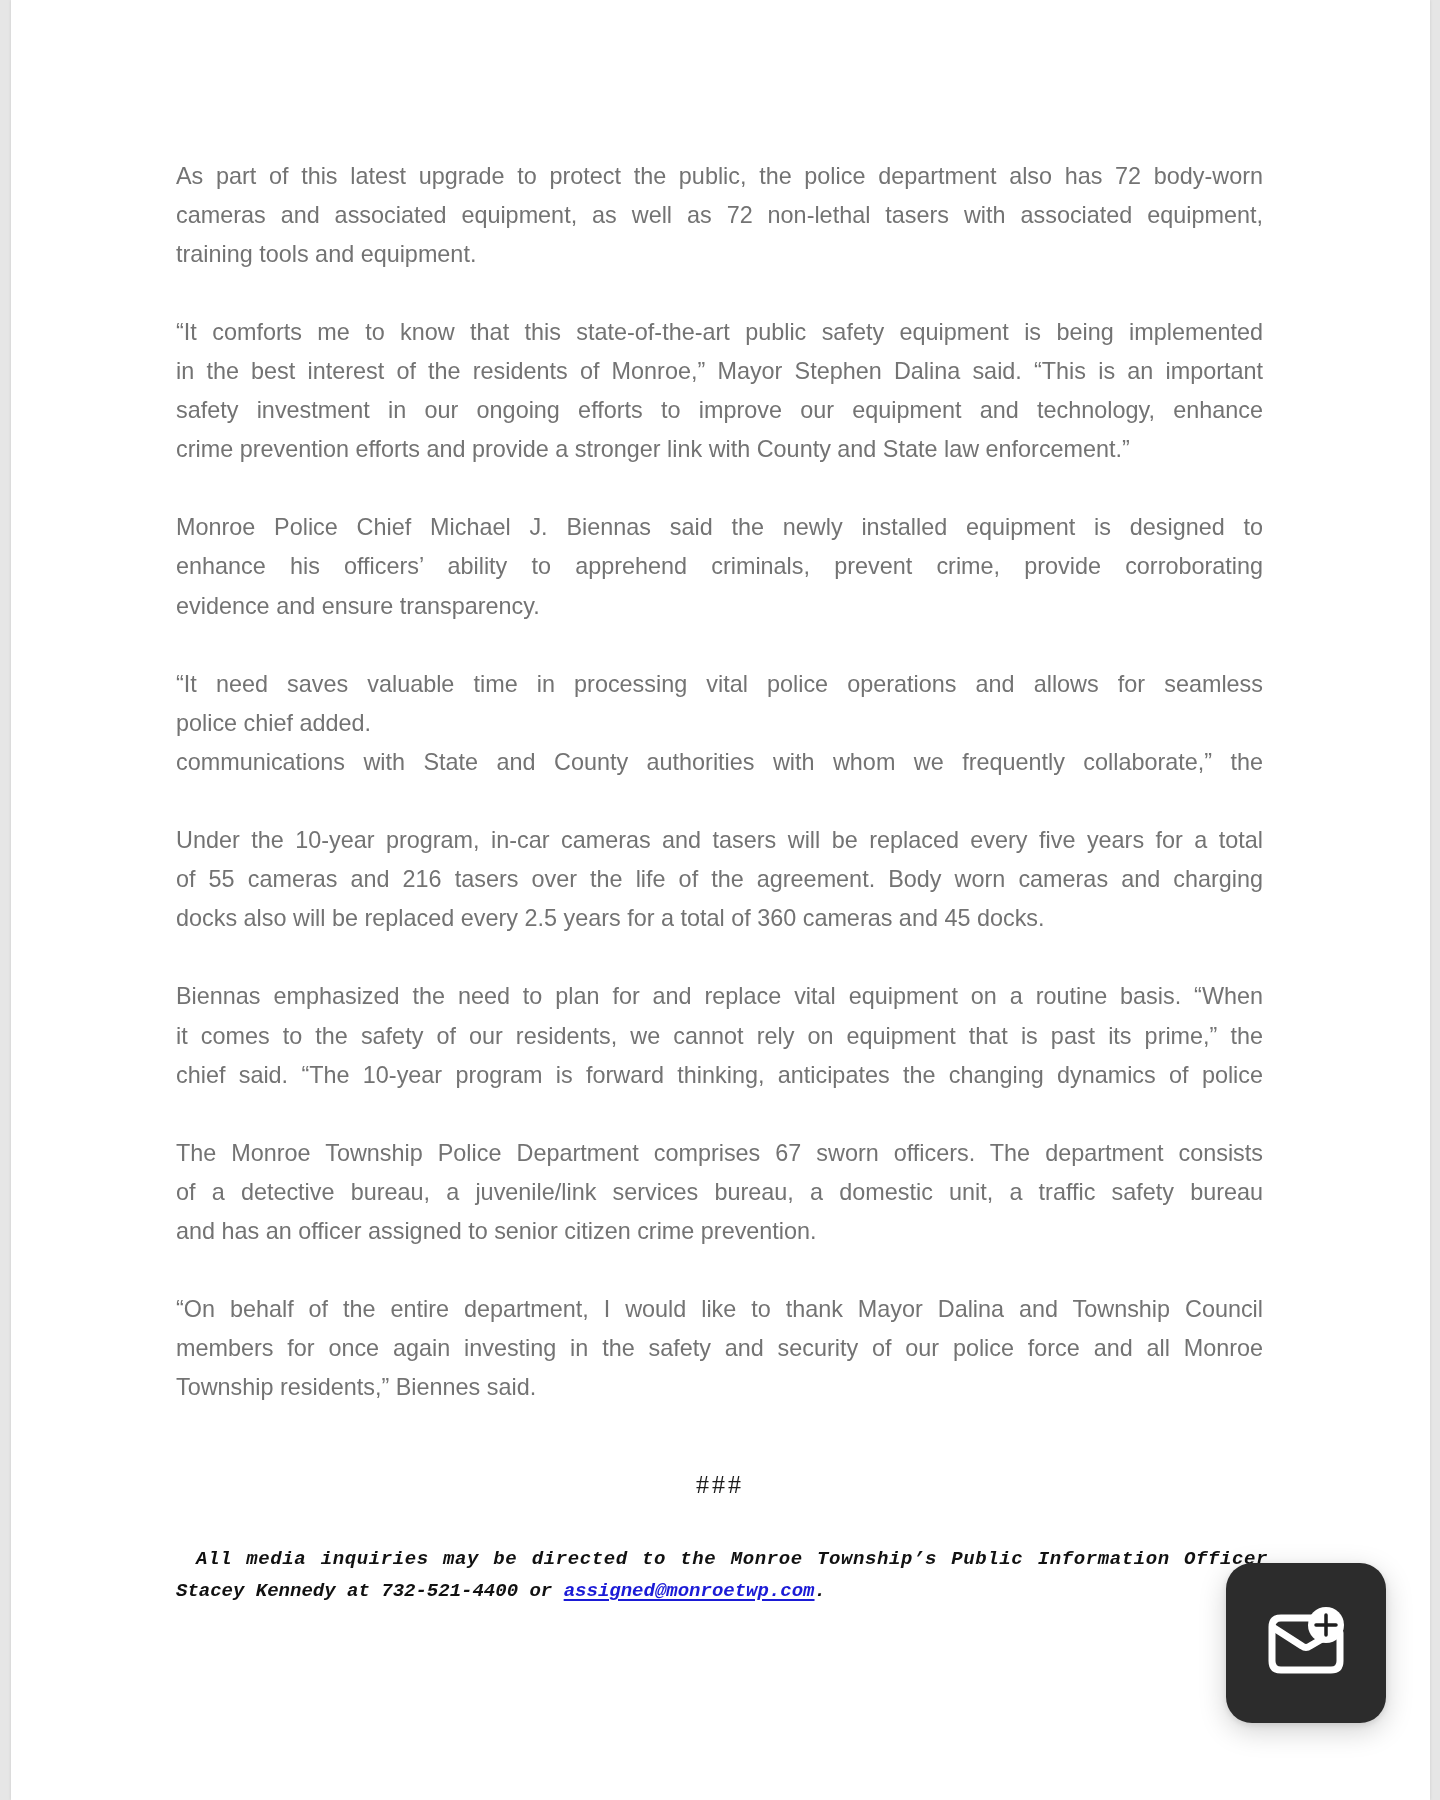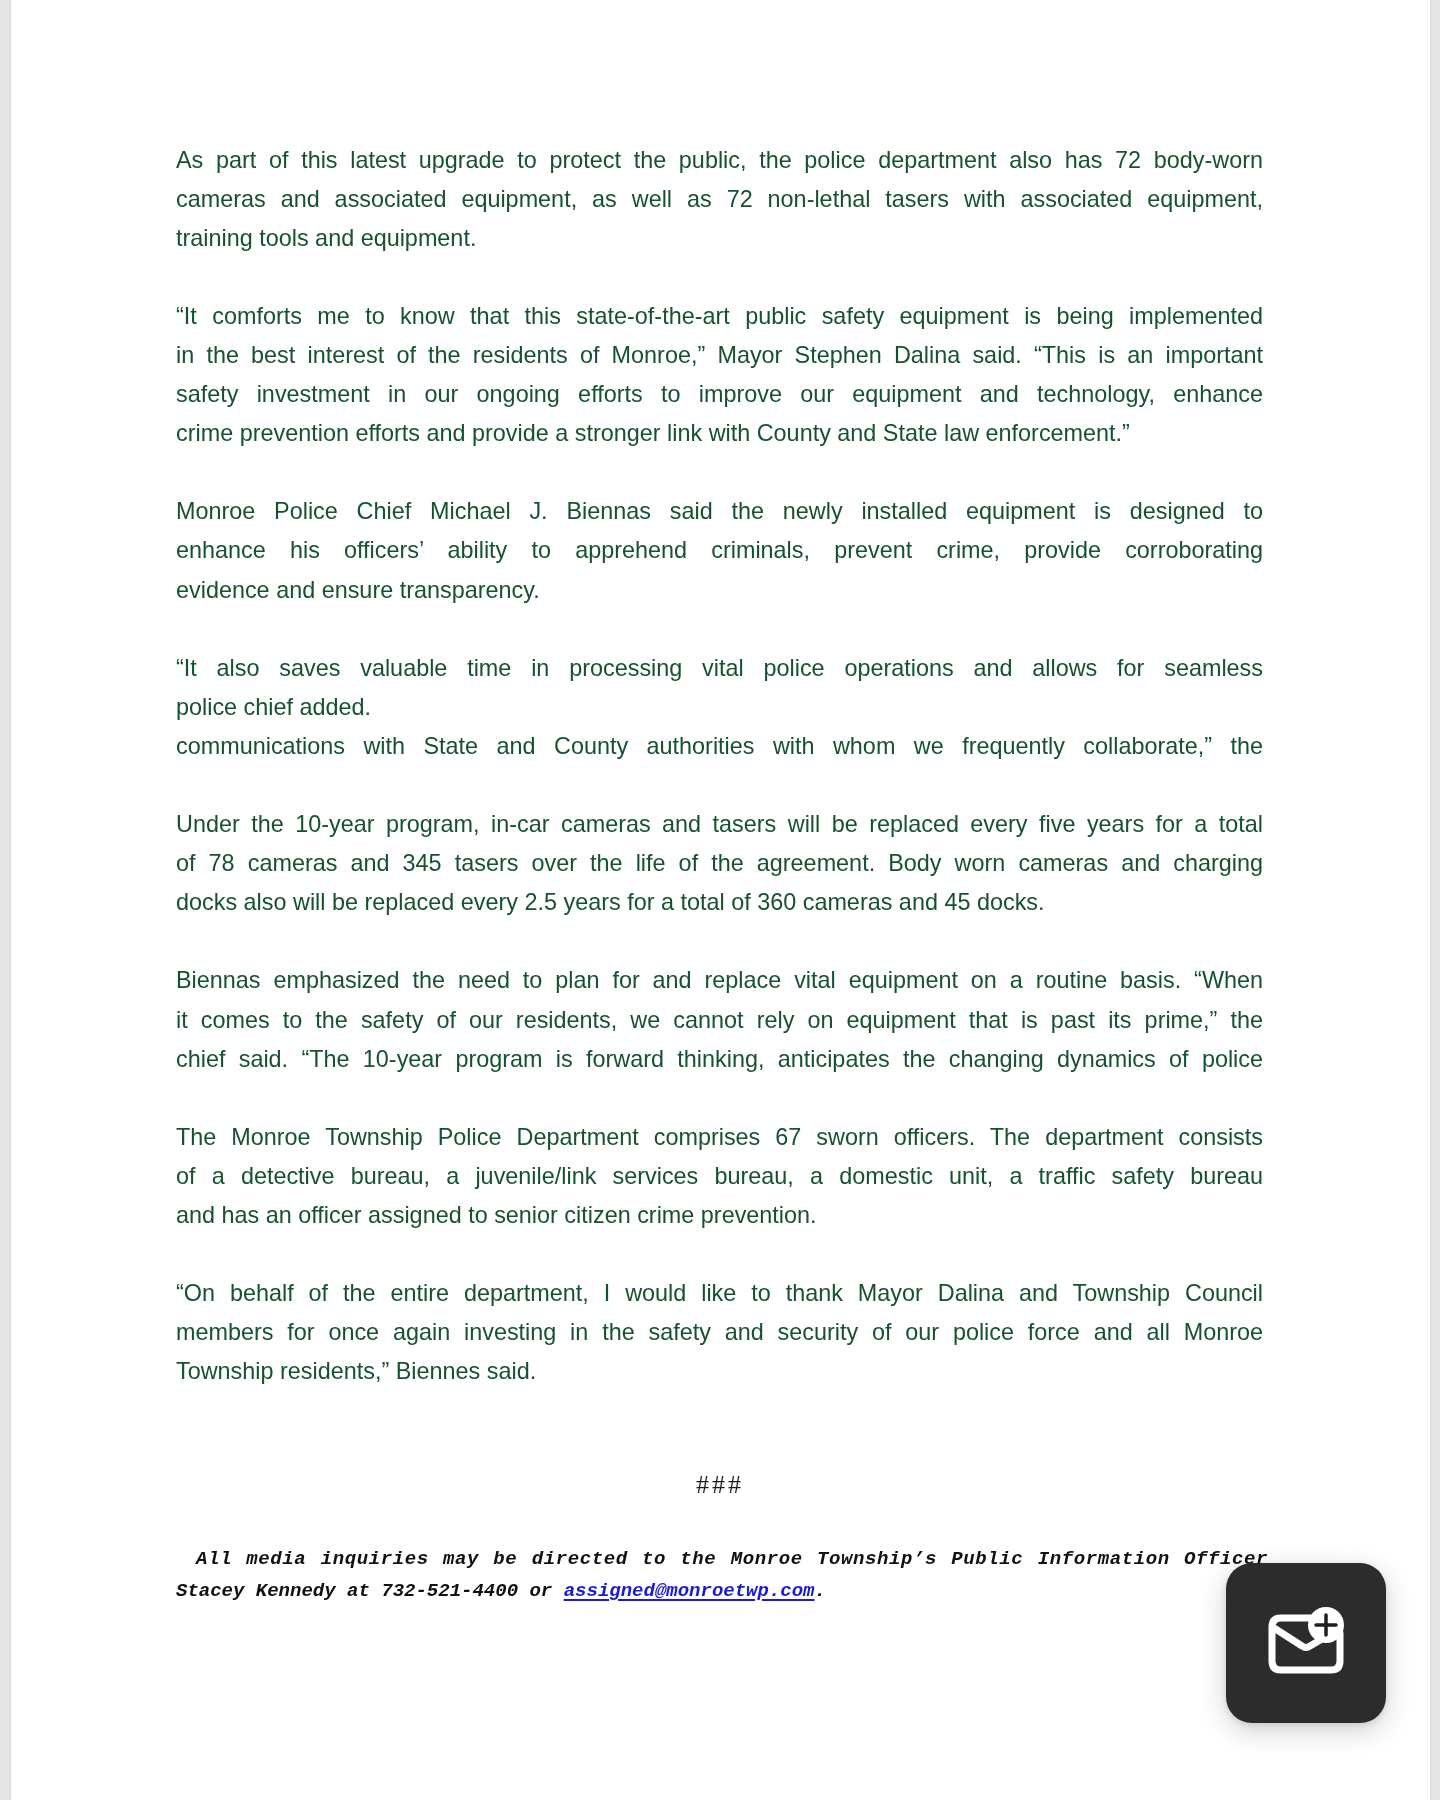--- a/index.html
+++ b/index.html
@@ -23,25 +23,25 @@
       top: 0;
       width: 1419px;
       height: 1800px;
       background: #ffffff;
       box-shadow: 0 0 3px rgba(0,0,0,0.12);
     }
 
     .body-text {
       position: absolute;
       left: 176px;
-      top: 0;
+      top: 16px;
       width: 1087px;
       font-family: "Liberation Sans", "DejaVu Sans", sans-serif;
       font-size: 23.4px;
-      color: #14532d;
+      color: #737373;
     }
 
     .para { margin: 0; }
     .line {
       display: block;
       height: 39.1px;
       line-height: 39.1px;
       white-space: nowrap;
       text-align: justify;
       text-align-last: justify;
@@ -139,29 +139,29 @@
   <span class="gap"></span>
 
   <div class="para">
     <span class="line">Monroe Police Chief Michael J. Biennas said the newly installed equipment is designed to</span>
     <span class="line">enhance his officers’ ability to apprehend criminals, prevent crime, provide corroborating</span>
     <span class="line last">evidence and ensure transparency.</span>
   </div>
   <span class="gap"></span>
 
   <div class="para">
-    <span class="line">“It also saves valuable time in processing vital police operations and allows for seamless</span>
+    <span class="line">“It need saves valuable time in processing vital police operations and allows for seamless</span>
     <span class="line last">police chief added.</span>
     <span class="line">communications with State and County authorities with whom we frequently collaborate,” the</span>
   </div>
   <span class="gap"></span>
 
   <div class="para">
     <span class="line">Under the 10-year program, in-car cameras and tasers will be replaced every five years for a total</span>
-    <span class="line">of 78 cameras and 345 tasers over the life of the agreement.  Body worn cameras and charging</span>
+    <span class="line">of 55 cameras and 216 tasers over the life of the agreement.  Body worn cameras and charging</span>
     <span class="line last">docks also will be replaced every 2.5 years for a total of 360 cameras and 45 docks.</span>
   </div>
   <span class="gap"></span>
 
   <div class="para">
     <span class="line">Biennas emphasized the need to plan for and replace vital equipment on a routine basis.  “When</span>
     <span class="line">it comes to the safety of our residents, we cannot rely on equipment that is past its prime,” the</span>
     <span class="line">chief said. “The 10-year program is forward thinking, anticipates the changing dynamics of police</span>
   </div>
   <span class="gap"></span>

